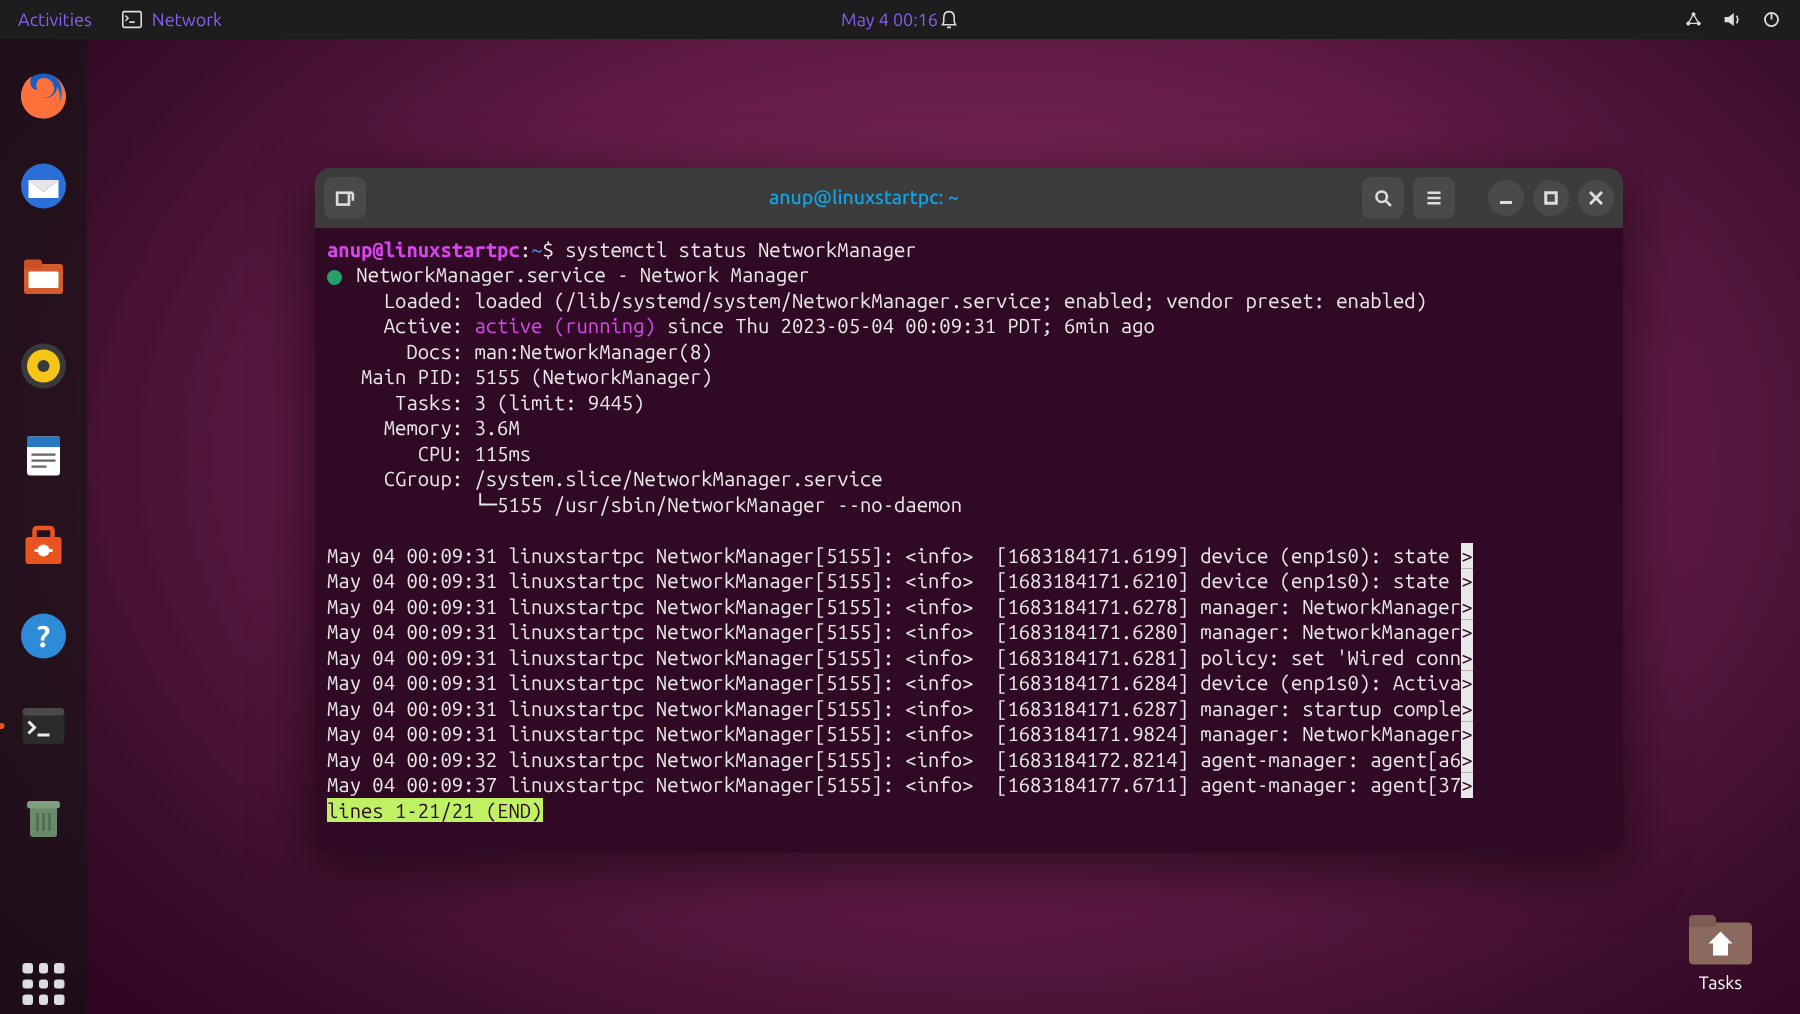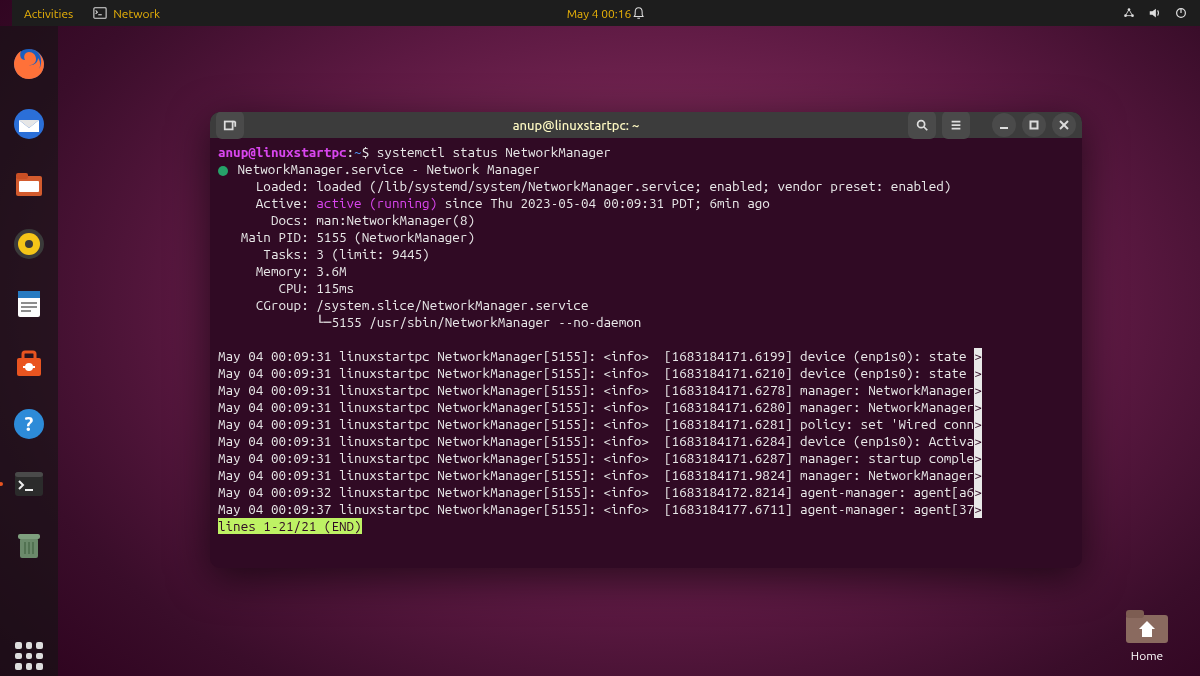--- a/index.html
+++ b/index.html
@@ -12,23 +12,23 @@
 }
 
 .wallpaper {
   position: absolute; inset: 0;
   background: radial-gradient(ellipse 900px 600px at 55% 45%, #9b3d6e 0%, #7a2856 25%, #5c1942 50%, #3a0d2a 75%, #2a001b 100%);
   z-index: 0;
 }
 
 .top-bar {
   position: absolute; top: 0; left: 0; right: 0; height: 26px;
-  background: #1d1d1d; color: #eab308;
+  background: #1d1d1d; color: #8b5cf6;
   display: flex; align-items: center; padding: 0 12px;
-  font-size: 12px; z-index: 10; margin-left: 12px;
+  font-size: 12px; z-index: 10;
 }
 .top-left { display: flex; align-items: center; gap: 20px; }
 .top-center { position: absolute; left: 50%; transform: translateX(-50%); display: flex; align-items: center; gap: 0; }
 .top-right { margin-left: auto; display: flex; align-items: center; gap: 12px; }
 .top-bar .term-ind { display: flex; align-items: center; gap: 6px; }
 .top-bar svg { width: 14px; height: 14px; display: block; }
 .bell-icon svg { width: 14px; height: 14px; }
 
 .dock {
   position: absolute; left: 0; top: 26px; bottom: 0; width: 58px;
@@ -51,23 +51,23 @@
 .dock-apps span { background: #ddd; border-radius: 2px; }
 
 .terminal-window {
   position: absolute; left: 210px; top: 112px; width: 872px; height: 456px;
   background: #300a24; color: #fff;
   border-radius: 10px; overflow: hidden;
   box-shadow: 0 10px 40px rgba(0,0,0,0.6);
   z-index: 8;
 }
 .titlebar {
-  height: 26px; background: #3c3c3c;
+  height: 40px; background: #3c3c3c;
   display: flex; align-items: center; padding: 0 6px; gap: 6px;
-  font-size: 13px; color: #fef9c3;
+  font-size: 13px; color: #0ea5e9;
 }
 .titlebar-btn {
   width: 28px; height: 28px; border-radius: 6px;
   background: #4a4a4a; cursor: pointer;
   display: flex; align-items: center; justify-content: center;
 }
 .titlebar-btn svg { width: 14px; height: 14px; stroke: #ddd; fill: none; stroke-width: 2; }
 .titlebar-title { flex: 1; text-align: center; font-weight: 500; }
 .win-btn {
   width: 24px; height: 24px; border-radius: 50%; background: #4a4a4a;
@@ -234,21 +234,21 @@
 </div>
 
 <div class="desktop-home">
   <div class="folder-icon">
       <svg viewBox="0 0 46 40">
         <rect x="2" y="10" width="42" height="28" rx="3" fill="#8a6a5f"></rect>
         <rect x="2" y="5" width="18" height="8" rx="3" fill="#7d5d52"></rect>
         <path d="M23 16 L31 24 L28 24 L28 32 L18 32 L18 24 L15 24 Z" fill="#fff"></path>
       </svg>
     </div>
-  <span>Home</span>
+  <span>Tasks</span>
 </div>
 
 <div class="terminal-window">
   <div class="titlebar">
     <div class="titlebar-btn">
         <svg viewBox="0 0 16 16">
           <rect x="2" y="4" width="9" height="9" stroke="#ddd" fill="none"></rect>
           <line x1="11" y1="4" x2="14" y2="4" stroke="#ddd"></line>
           <line x1="14" y1="4" x2="14" y2="10" stroke="#ddd"></line>
         </svg>

